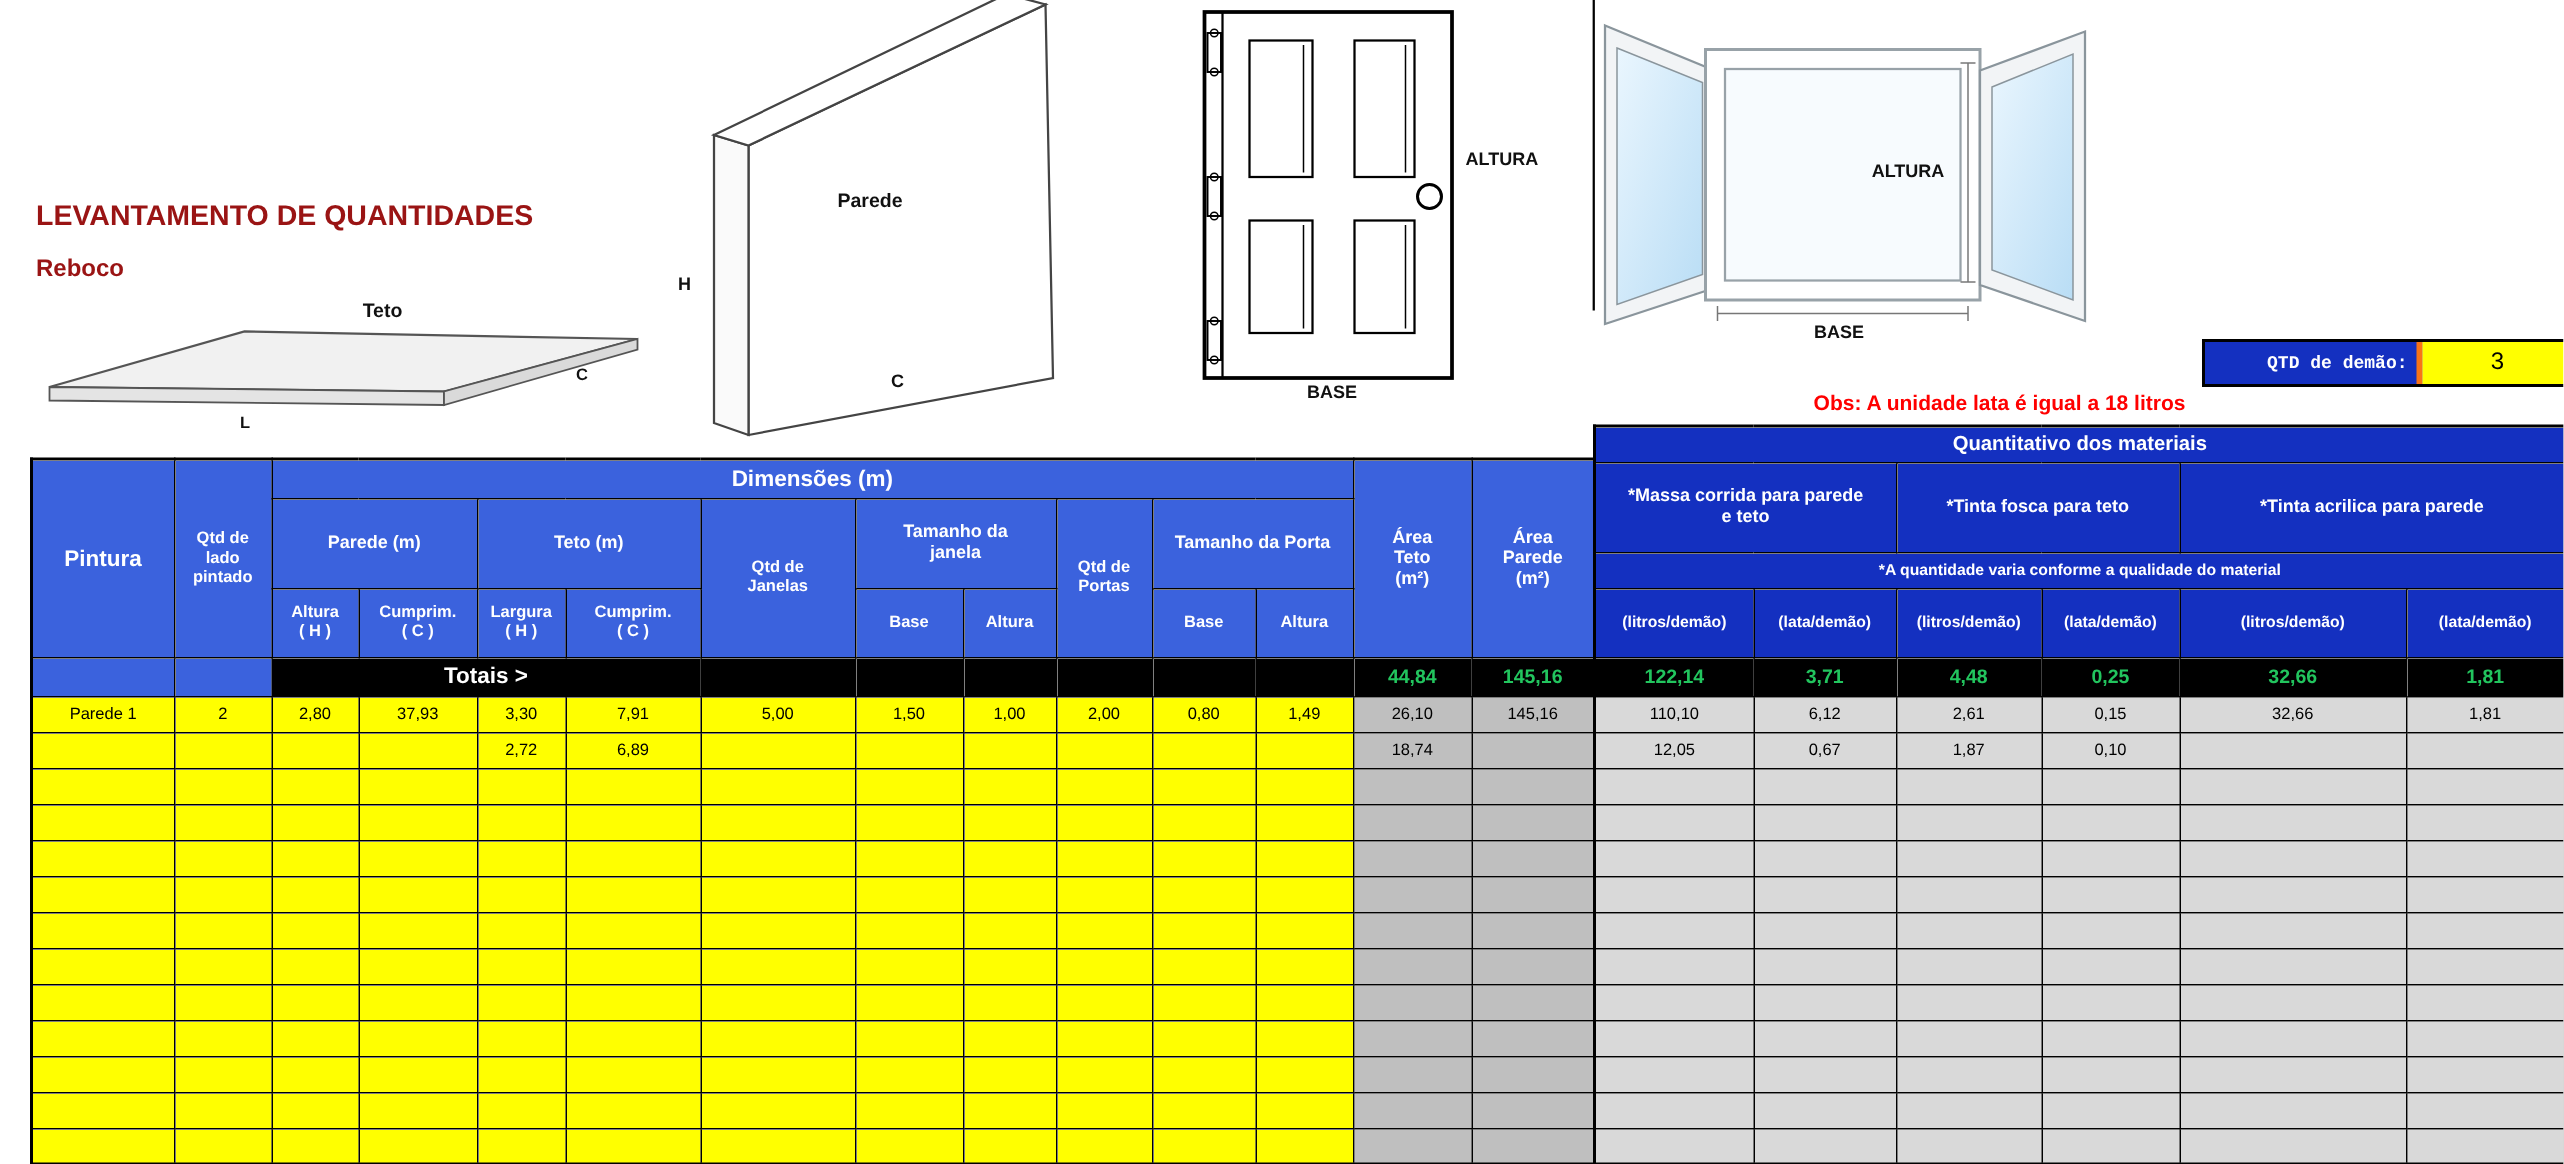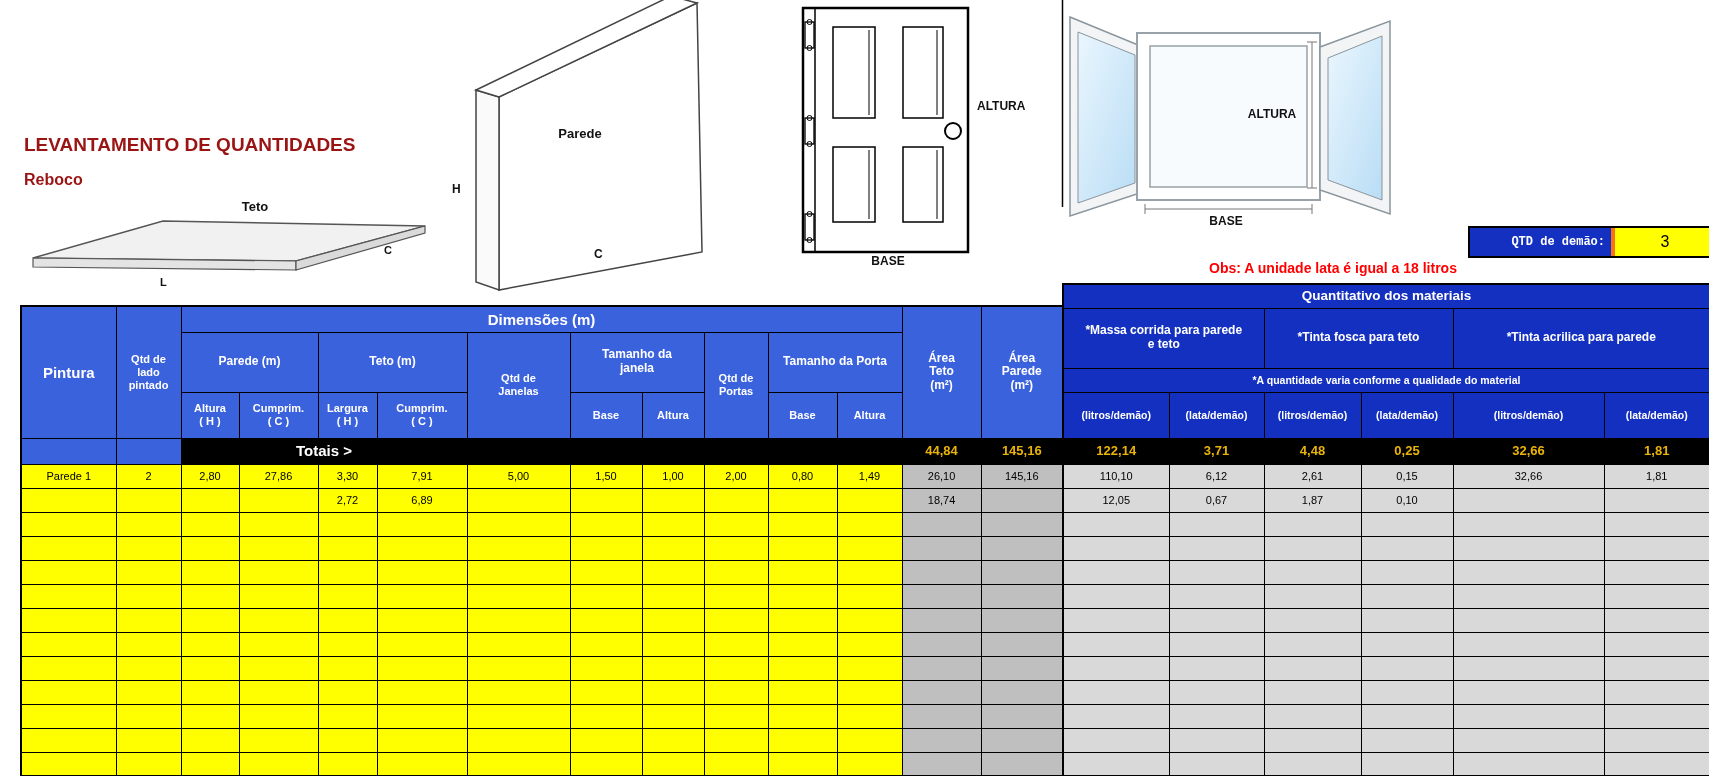--- a/index.html
+++ b/index.html
@@ -19,21 +19,21 @@
   .qtdbox .qval{width:100px;height:28px;background:#FFFF00;color:#000;font-size:16px;
        display:flex;align-items:center;justify-content:center;}
   table.tbl{position:absolute;border-collapse:collapse;table-layout:fixed;z-index:3;
        font-family:"Liberation Sans",sans-serif;border:2px solid #000;}
   table.tbl td{border:1px solid #000;padding:0 2px;text-align:center;vertical-align:middle;
        overflow:hidden;line-height:1.15;}
   .hb{background:#3B62DD;color:#fff;font-weight:bold;font-size:11px;}
   .mb{background:#1430C0;color:#fff;font-weight:bold;font-size:11px;}
   .big{font-size:15px;}
   .mid{font-size:12px;}
-  .tk{background:#000;color:#eab308;font-weight:bold;font-size:13px;}
+  .tk{background:#000;color:#22c55e;font-weight:bold;font-size:13px;}
   .tkl{background:#000;color:#fff;font-weight:bold;font-size:15px;}
   .cy{background:#FFFF00;font-size:11px;color:#000;}
   .cd{background:#BFBFBF;font-size:11px;color:#000;}
   .cl{background:#D9D9D9;font-size:11px;color:#000;}
   .pre{white-space:pre-line;}
   .sub{font-size:10.5px;}
 </style>
 </head>
 <body>
 
@@ -192,21 +192,21 @@
         <td class="tk"></td>
         <td class="tk">44,84</td>
         <td class="tk">145,16</td>
       </tr>
     </tbody>
     <tbody>
         <tr style="height: 24px;">
           <td class="cy">Parede 1</td>
           <td class="cy">2</td>
           <td class="cy">2,80</td>
-          <td class="cy">27,86</td>
+          <td class="cy">37,93</td>
           <td class="cy">3,30</td>
           <td class="cy">7,91</td>
           <td class="cy">5,00</td>
           <td class="cy">1,50</td>
           <td class="cy">1,00</td>
           <td class="cy">2,00</td>
           <td class="cy">0,80</td>
           <td class="cy">1,49</td>
           <td class="cd">26,10</td>
           <td class="cd">145,16</td>

